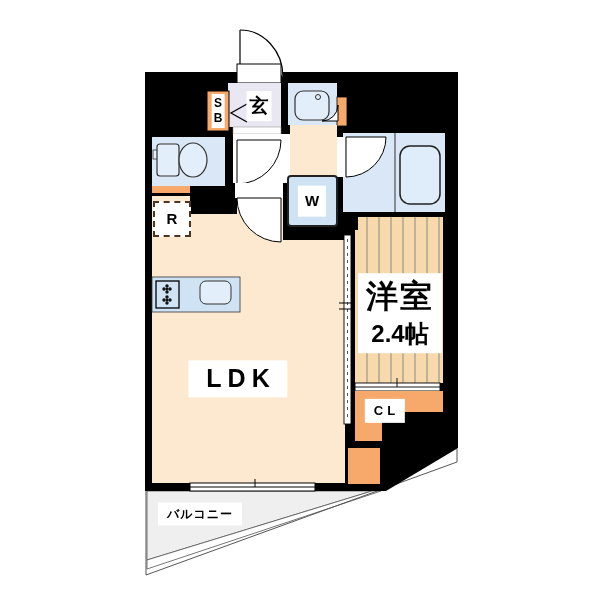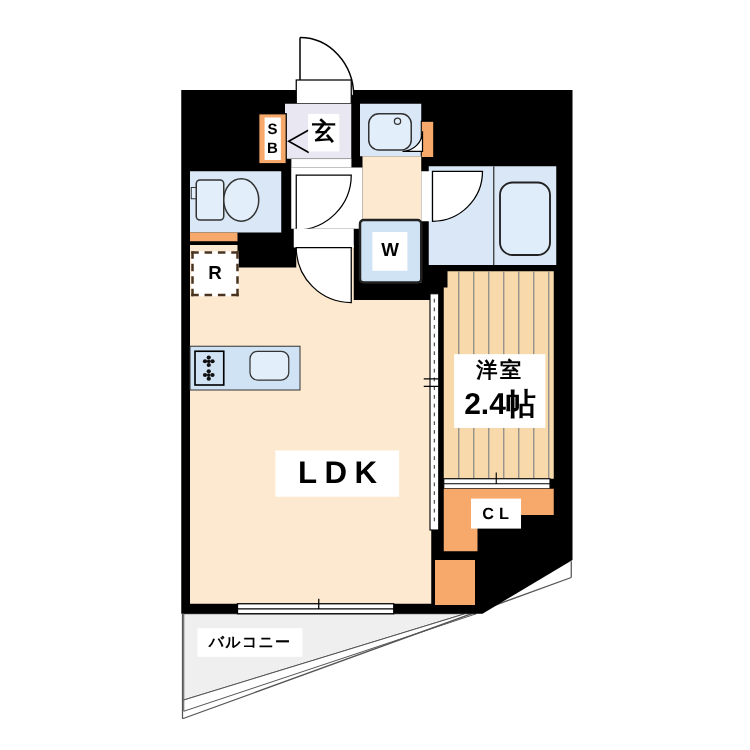--- a/index.html
+++ b/index.html
@@ -6,21 +6,21 @@
   #stage{position:relative;width:600px;height:600px;background:#fff;overflow:hidden;
          font-family:"Liberation Sans","DejaVu Sans",sans-serif;}
   #plan-svg{position:absolute;left:0;top:0;}
   .lbl{position:absolute;transform:translate(-50%,-50%);background:#fff;color:#000;
        text-align:center;font-weight:600;line-height:1.25;white-space:nowrap;}
   .lbl span{display:block;}
   .ldk-l1{font-size:25px;letter-spacing:6px;padding:0 2px 0 8px;}
   .ldk-l2{font-size:22px;}
   .ldk{padding:3px 10px;}
   .yo{padding:2px 8px;line-height:1.35;}
-  .yo-l1{font-size:17px;letter-spacing:2px;}
+  .yo-l1{font-size:32px;letter-spacing:2px;}
   .yo-l2{font-size:24px;}
   .cl{font-size:13px;letter-spacing:4px;padding:4px 6px 4px 9px;font-weight:700;}
   .wlab{font-size:15px;font-weight:700;padding:6px 7px;}
   .rlab{font-size:15px;font-weight:700;width:24px;height:22px;display:flex;
         align-items:center;justify-content:center;border:2px dashed #4a3420;padding:5px;}
   .sblab{font-size:12px;font-weight:700;line-height:1.25;padding:2px 2px;}
   .genlab{font-size:19px;font-weight:600;padding:3px 3px;}
   .ballab{font-size:12px;font-weight:700;padding:4px 9px;letter-spacing:1px;}
 </style>
 </head>
@@ -120,30 +120,30 @@
     </g>
     <path d="M355,391 H443 V412 H382 V441 H355 Z" fill="#f6a96b"></path>
     <rect x="348" y="448" width="32" height="36" fill="#f6a96b"></rect>
 
     <g>
       <rect x="190" y="483" width="125" height="8" fill="#fff" stroke="#000" stroke-width="1"></rect>
       <path d="M190,487 H315 M255,479 V487" fill="none" stroke="#000" stroke-width="1"></path>
     </g>
   </svg>
 
-  <div class="lbl ldk" style="left:270px;top:379px;">
+  <div class="lbl ldk" style="left:238px;top:379px;">
     <span class="ldk-l1">LDK</span>
   </div>
 
   <div class="lbl yo" style="left:400px;top:313px;">
     <span class="yo-l1">洋室</span>
     <span class="yo-l2">2.4帖</span>
   </div>
 
-  <div class="lbl cl" style="left:397px;top:411px;text-align:right;">
+  <div class="lbl cl" style="left:385px;top:411px;text-align:right;">
     <span>CL</span>
   </div>
 
   <div class="lbl wlab" style="left:312px;top:201px;">
     <span>W</span>
   </div>
 
   <div class="lbl rlab" style="left:172px;top:219px;">
     <span>R</span>
   </div>

